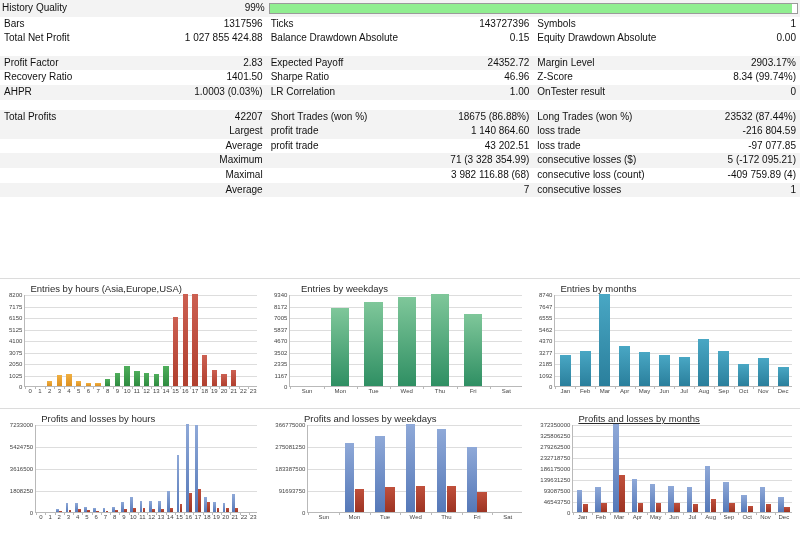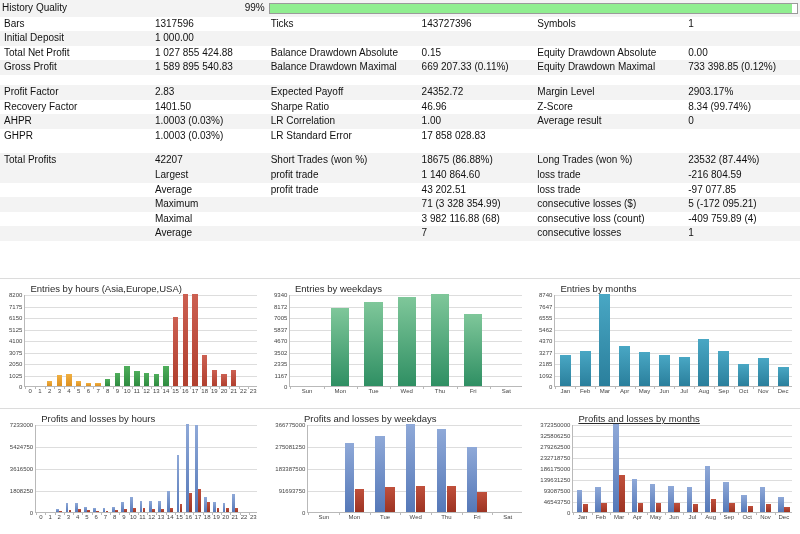--- a/index.html
+++ b/index.html
@@ -24,21 +24,21 @@
     height: 14.6px;
     padding: 0 4px;
     white-space: nowrap;
     overflow: hidden;
     line-height: 14.6px;
   }
   .stats tr.odd td { background: #f3f3f3; }
   .stats tr.even td { background: #ffffff; }
   .stats tr.gap td { background: #ffffff; height: 10px; }
   .lbl { text-align: left; }
-  .val { text-align: left; }
+  .val { text-align: right; }
   col.c-lbl { width: 150px; }
   col.c-val { width: 115px; }
 
   .progressrow td { padding: 1px 2px 1px 2px; background: #f3f3f3 !important; }
   .progress-outer {
     height: 11px;
     border: 1px solid #9a9a9a;
     background: #ffffff;
     position: relative;
     overflow: hidden;
@@ -139,78 +139,54 @@
           </td>
         </tr>
         <tr class="even">
           <td class="lbl">Bars</td>
           <td class="val">1317596</td>
           <td class="lbl">Ticks</td>
           <td class="val">143727396</td>
           <td class="lbl">Symbols</td>
           <td class="val">1</td>
         </tr>
-        <tr class="odd">
-          <td class="lbl">Initial Deposit</td>
-          <td class="val">1 000.00</td>
-          <td class="lbl"></td>
-          <td class="val"></td>
-          <td class="lbl"></td>
-          <td class="val"></td>
-        </tr>
         <tr class="even">
           <td class="lbl">Total Net Profit</td>
           <td class="val">1 027 855 424.88</td>
           <td class="lbl">Balance Drawdown Absolute</td>
           <td class="val">0.15</td>
           <td class="lbl">Equity Drawdown Absolute</td>
           <td class="val">0.00</td>
         </tr>
-        <tr class="odd">
-          <td class="lbl">Gross Profit</td>
-          <td class="val">1 589 895 540.83</td>
-          <td class="lbl">Balance Drawdown Maximal</td>
-          <td class="val">669 207.33 (0.11%)</td>
-          <td class="lbl">Equity Drawdown Maximal</td>
-          <td class="val">733 398.85 (0.12%)</td>
-        </tr>
         <tr class="gap">
           <td colspan="6"></td>
         </tr>
         <tr class="odd">
           <td class="lbl">Profit Factor</td>
           <td class="val">2.83</td>
           <td class="lbl">Expected Payoff</td>
           <td class="val">24352.72</td>
           <td class="lbl">Margin Level</td>
           <td class="val">2903.17%</td>
         </tr>
         <tr class="even">
-          <td class="lbl">Recovery Factor</td>
+          <td class="lbl">Recovery Ratio</td>
           <td class="val">1401.50</td>
           <td class="lbl">Sharpe Ratio</td>
           <td class="val">46.96</td>
           <td class="lbl">Z-Score</td>
           <td class="val">8.34 (99.74%)</td>
         </tr>
         <tr class="odd">
           <td class="lbl">AHPR</td>
           <td class="val">1.0003 (0.03%)</td>
           <td class="lbl">LR Correlation</td>
           <td class="val">1.00</td>
-          <td class="lbl">Average result</td>
+          <td class="lbl">OnTester result</td>
           <td class="val">0</td>
-        </tr>
-        <tr class="even">
-          <td class="lbl">GHPR</td>
-          <td class="val">1.0003 (0.03%)</td>
-          <td class="lbl">LR Standard Error</td>
-          <td class="val">17 858 028.83</td>
-          <td class="lbl"></td>
-          <td class="val"></td>
         </tr>
         <tr class="gap">
           <td colspan="6"></td>
         </tr>
         <tr class="odd">
           <td class="lbl">Total Profits</td>
           <td class="val">42207</td>
           <td class="lbl">Short Trades (won %)</td>
           <td class="val">18675 (86.88%)</td>
           <td class="lbl">Long Trades (won %)</td>
@@ -344,21 +320,21 @@
           <div class="xtick" style="left: 198.679px;">20</div>
           <div class="xtickmark" style="left: 203.525px;"></div>
           <div class="xtick" style="left: 208.371px;">21</div>
           <div class="xtickmark" style="left: 213.217px;"></div>
           <div class="xtick" style="left: 218.062px;">22</div>
           <div class="xtickmark" style="left: 222.908px;"></div>
           <div class="xtick" style="left: 227.754px;">23</div>
         </div>
       </div>
       <div class="chart" style="left: 265px; top: 0px; width: 265px; height: 130px;">
-        <div class="chart-title" style="left: 30px;">Entries by weekdays</div>
+        <div class="chart-title" style="left: 36px;">Entries by weekdays</div>
         <div class="plot" style="left: 24.4px; top: 16px; width: 232.6px; height: 92px;">
           <div class="ytick" style="top: 92px;">0</div>
           <div class="gridline" style="top: 80.5049px;"></div>
           <div class="ytick" style="top: 80.5049px;">1167</div>
           <div class="gridline" style="top: 69px;"></div>
           <div class="ytick" style="top: 69px;">2335</div>
           <div class="gridline" style="top: 57.5049px;"></div>
           <div class="ytick" style="top: 57.5049px;">3502</div>
           <div class="gridline" style="top: 46px;"></div>
           <div class="ytick" style="top: 46px;">4670</div>

